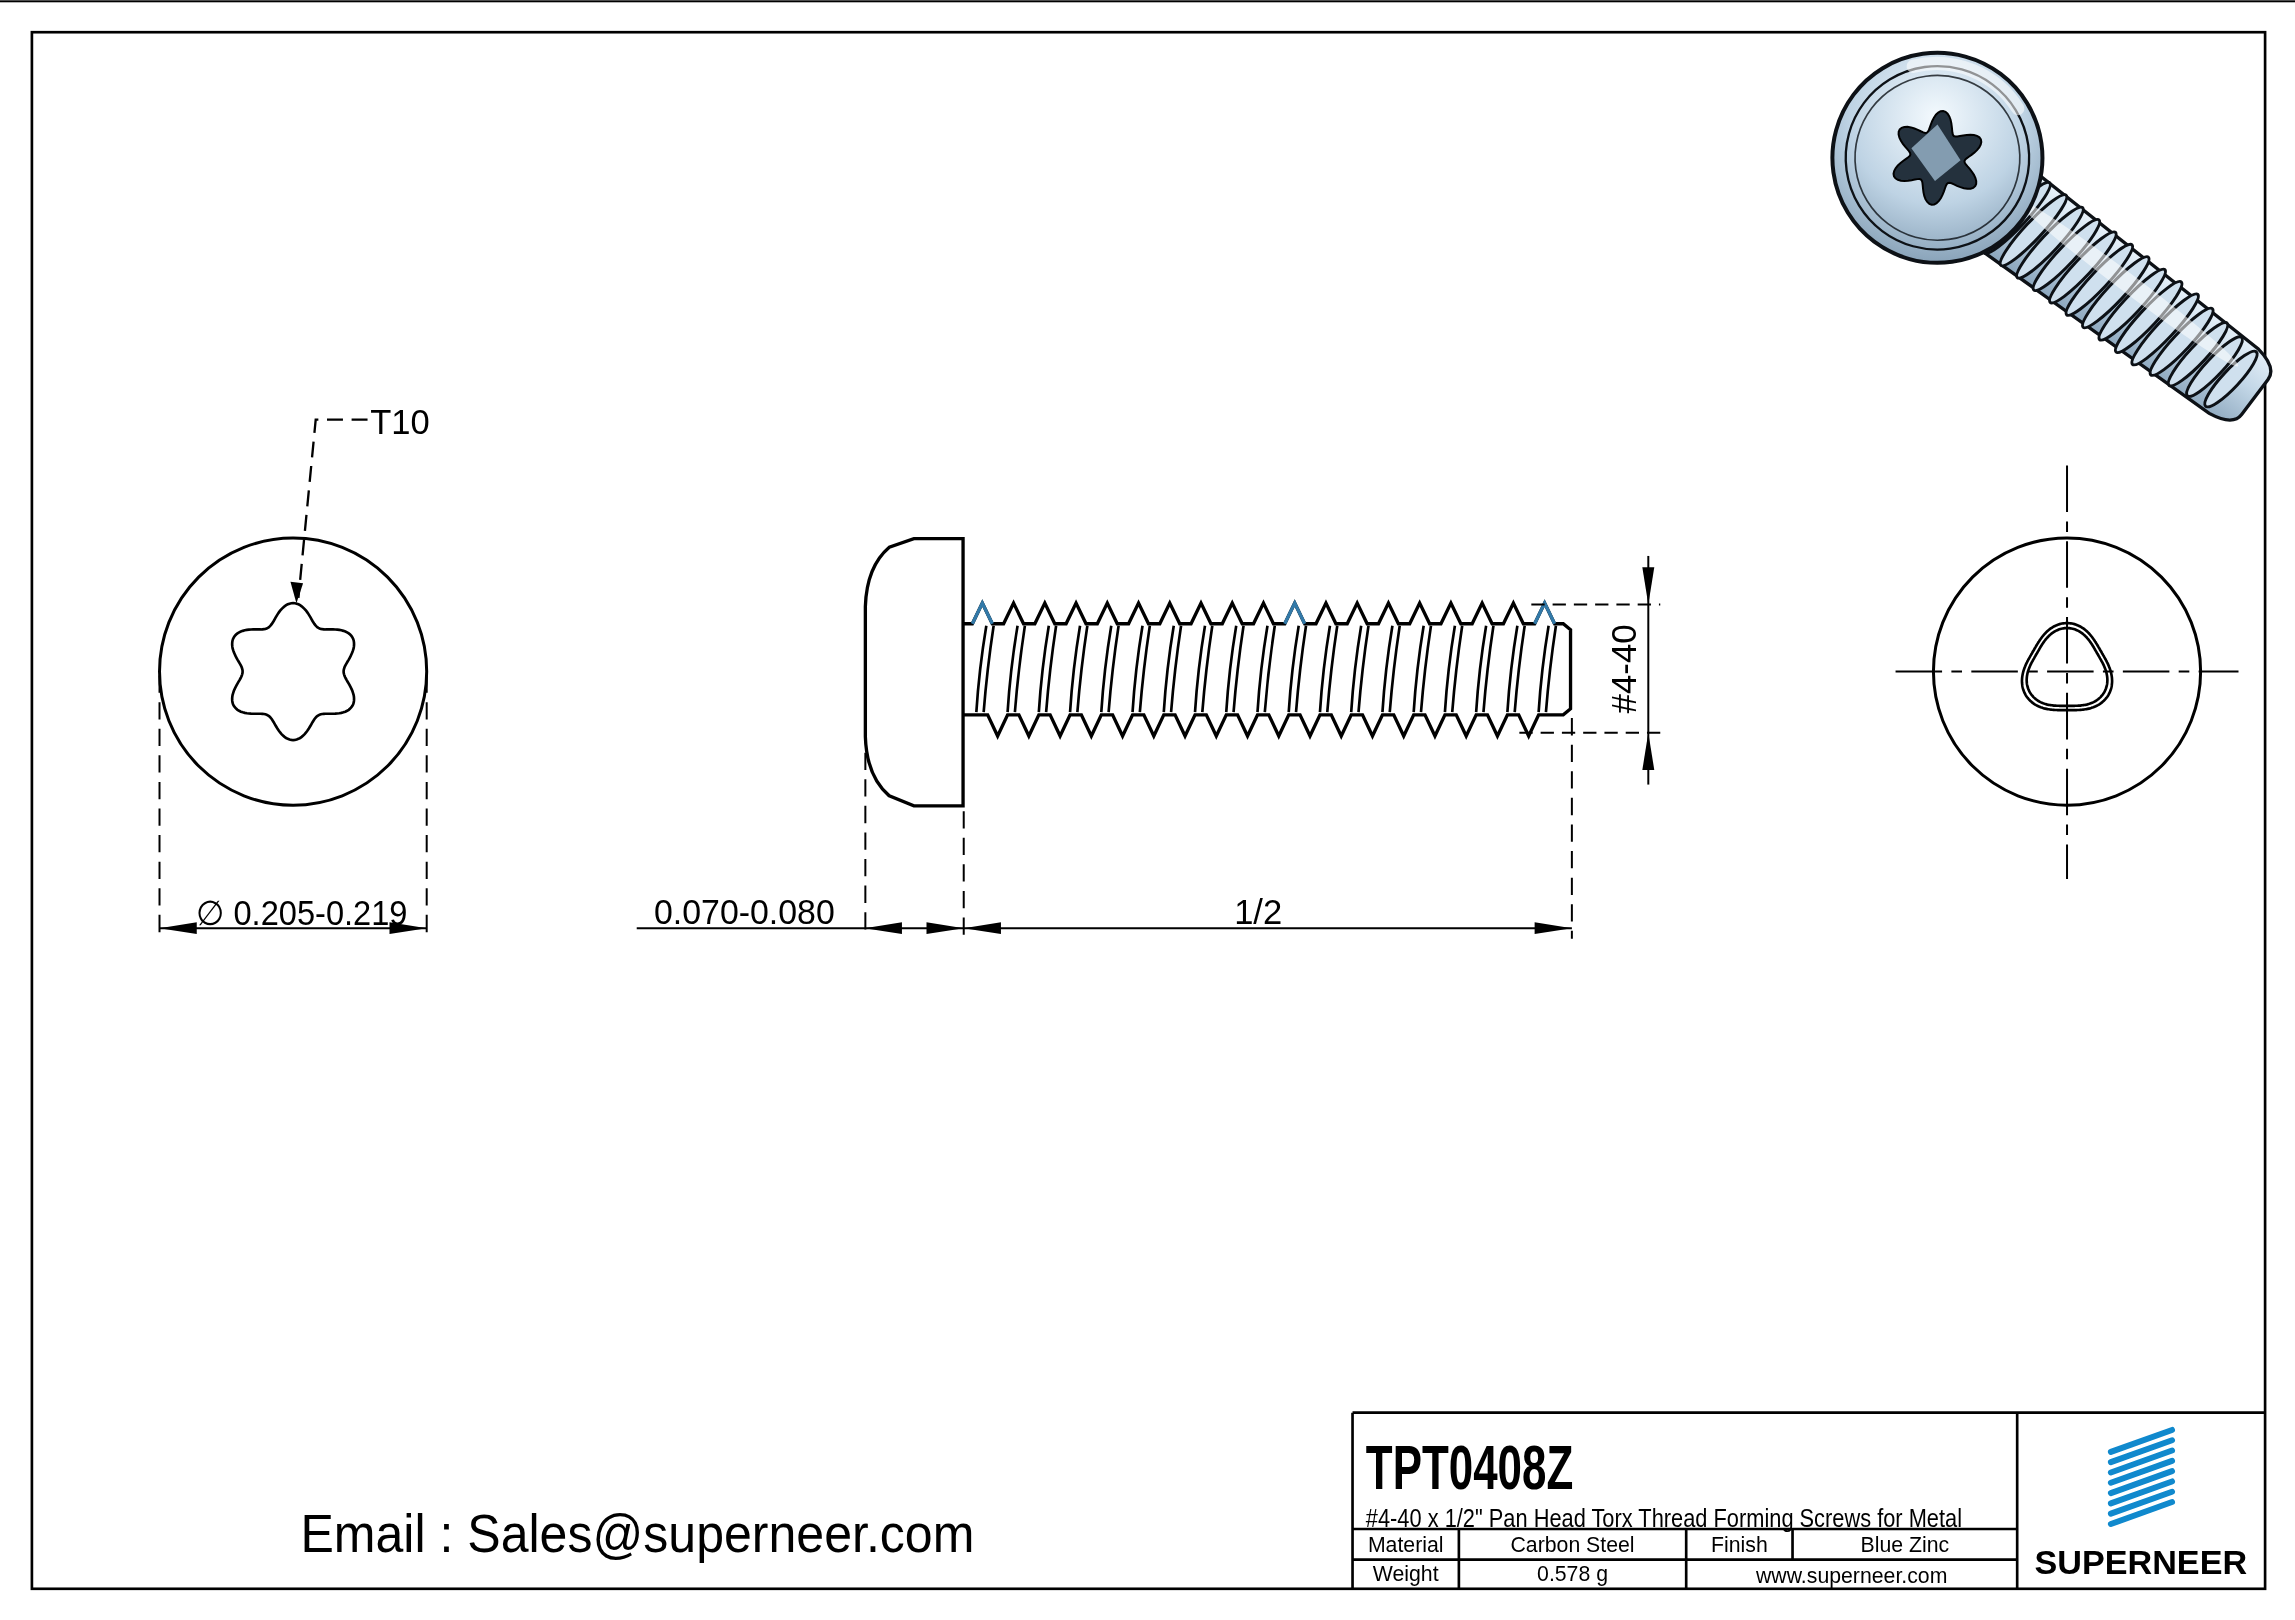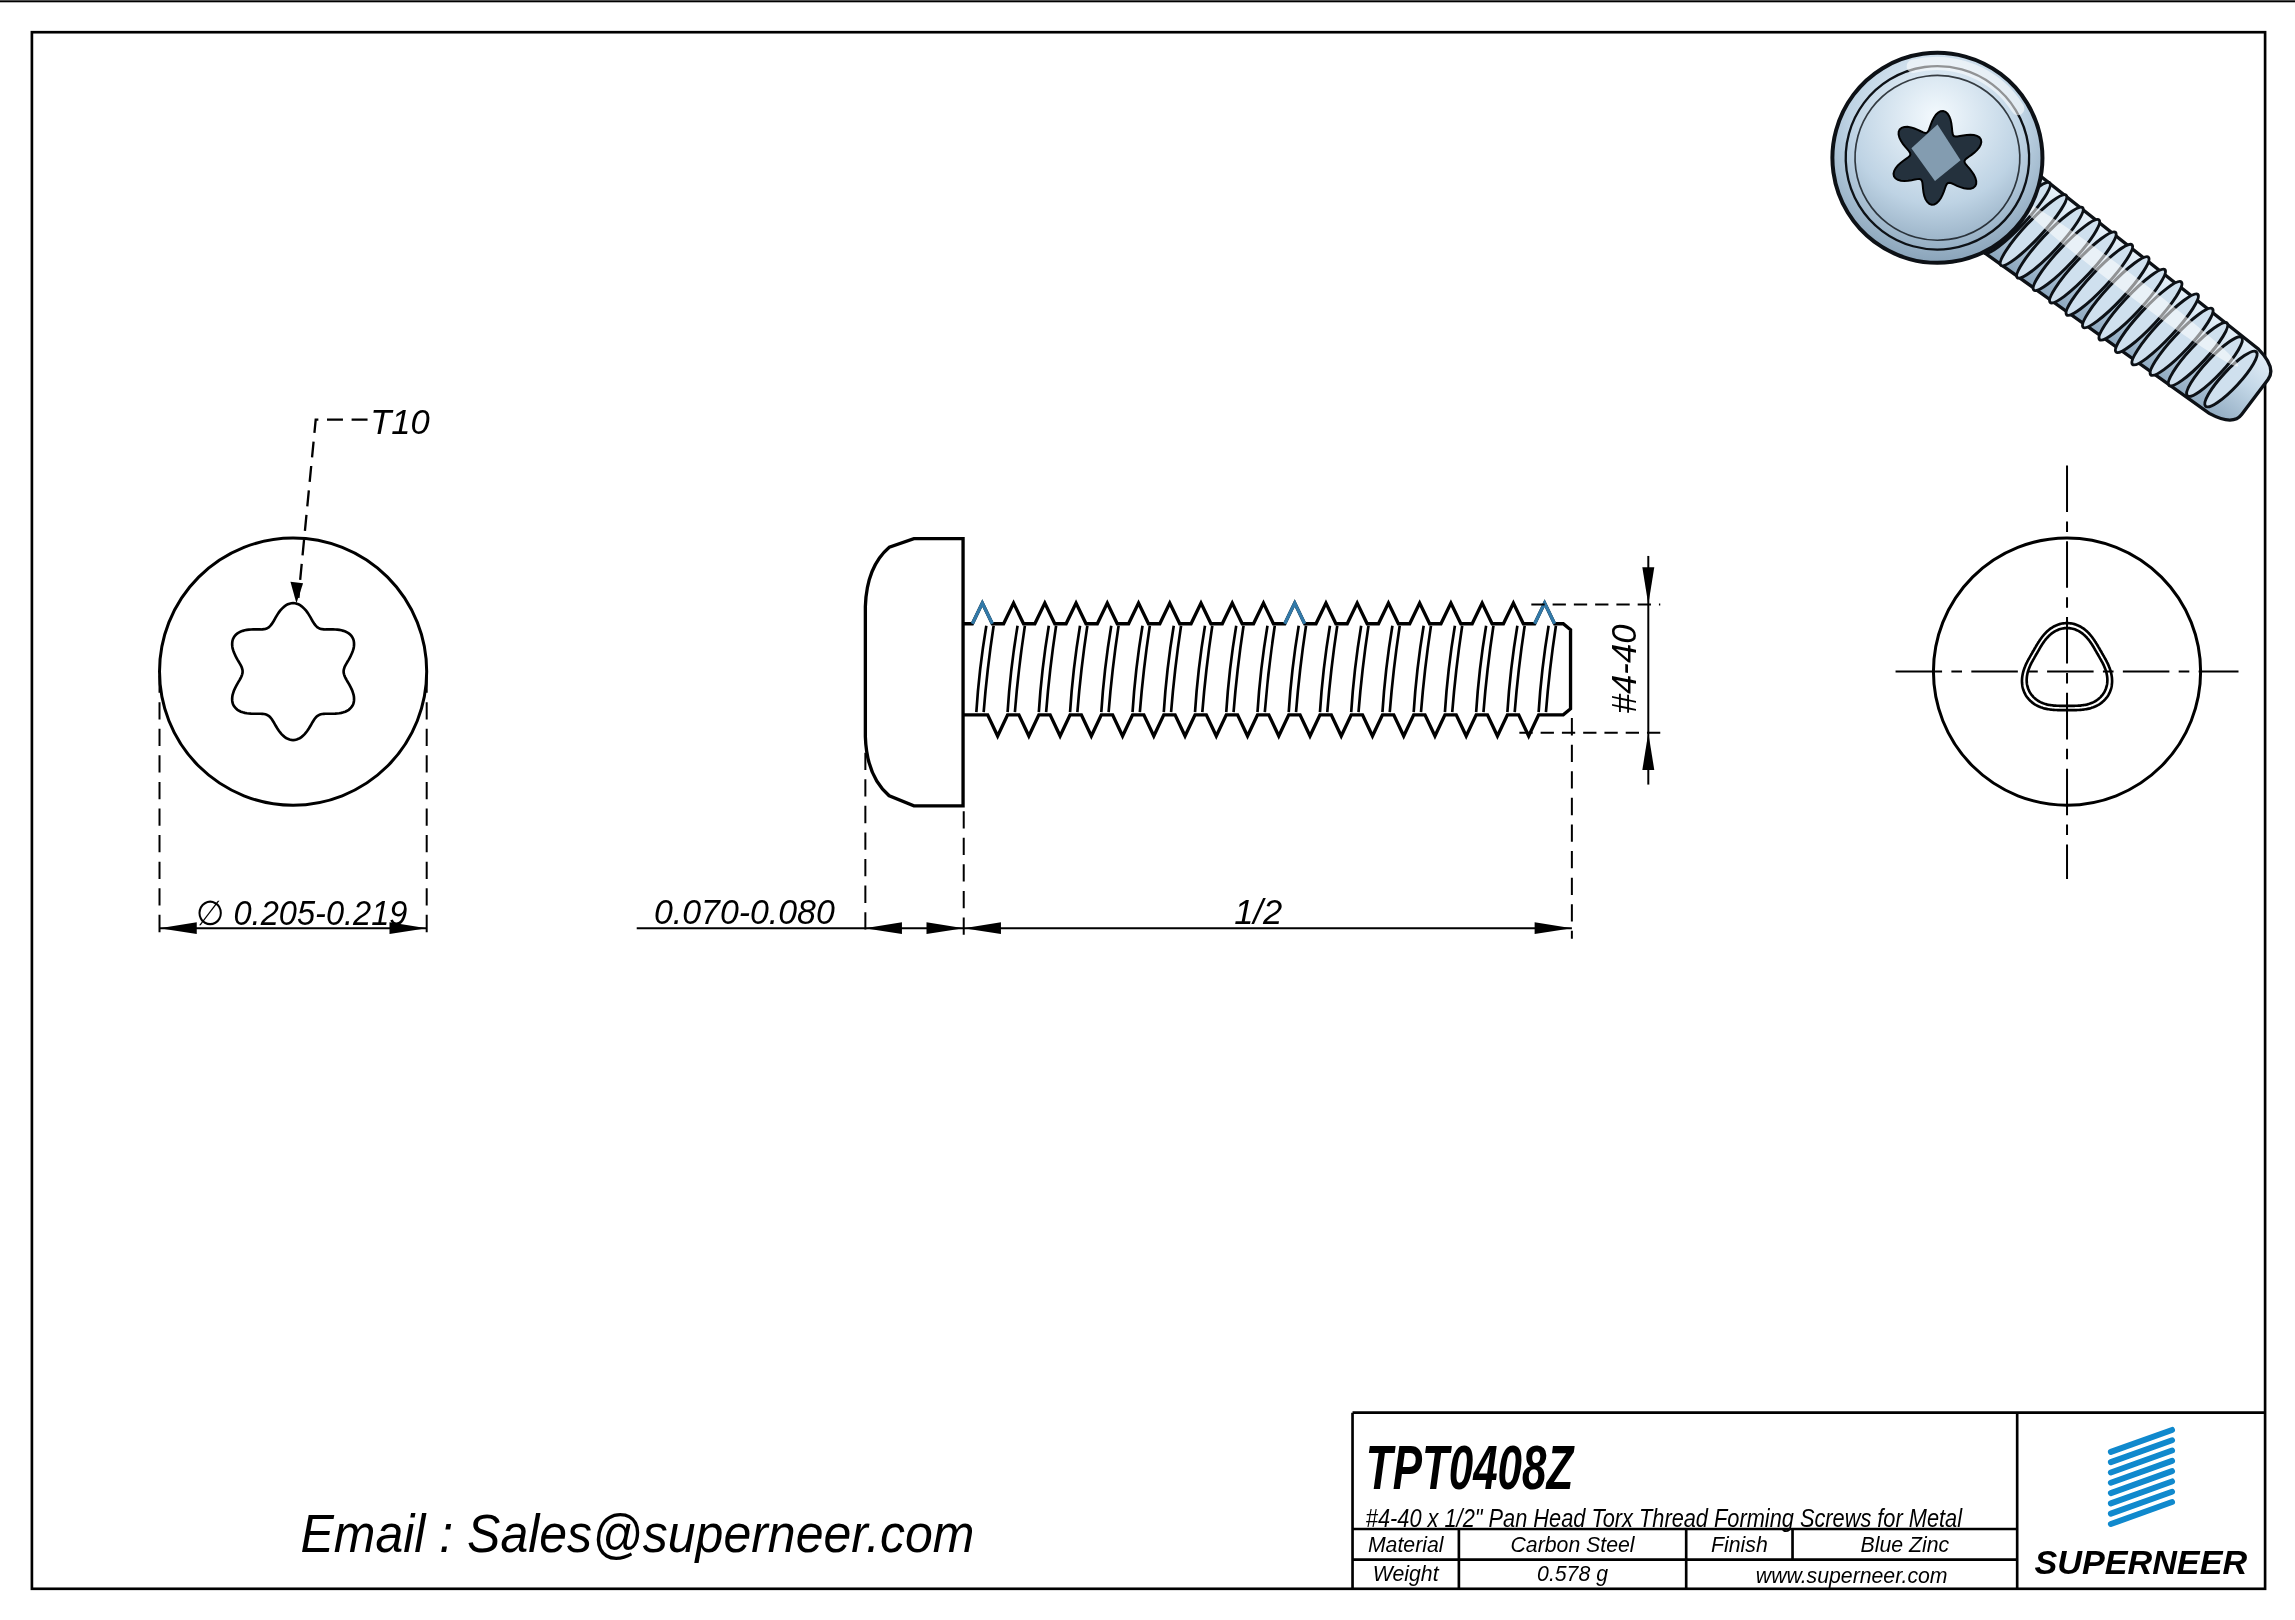--- a/index.html
+++ b/index.html
@@ -1,16 +1,16 @@
 <!DOCTYPE html>
 <html style="font-size:10.6px"><head>
 <meta charset="utf-8">
 <style>
   html,body{margin:0;padding:0;background:#ffffff;}
-  .page{position:relative;width:2295px;height:1621px;background:#ffffff;overflow:hidden;font-style:italic;}
+  .page{position:relative;width:2295px;height:1621px;background:#ffffff;overflow:hidden;}
   svg{position:absolute;left:0;top:0;}
   svg text{font-family:"Liberation Sans","DejaVu Sans",sans-serif;fill:#000;}
   .dimtxt{font-size:52px;}
   .celltxt{font-size:32px;}
   .thin{stroke:#000;stroke-width:3;fill:none;}
   .med{stroke:#000;stroke-width:4;fill:none;}
   .thick{stroke:#000;stroke-width:5;fill:none;}
 </style>
 </head>
 <body>

